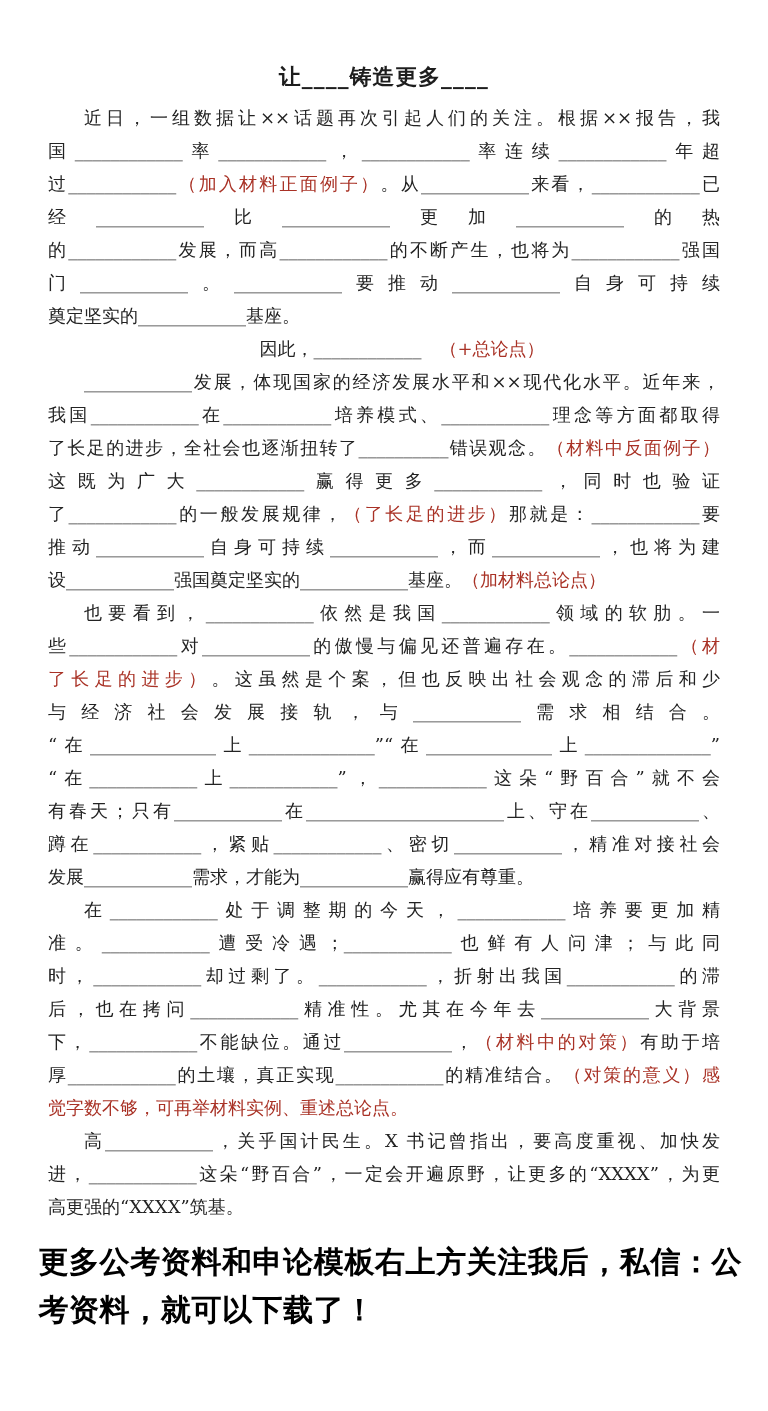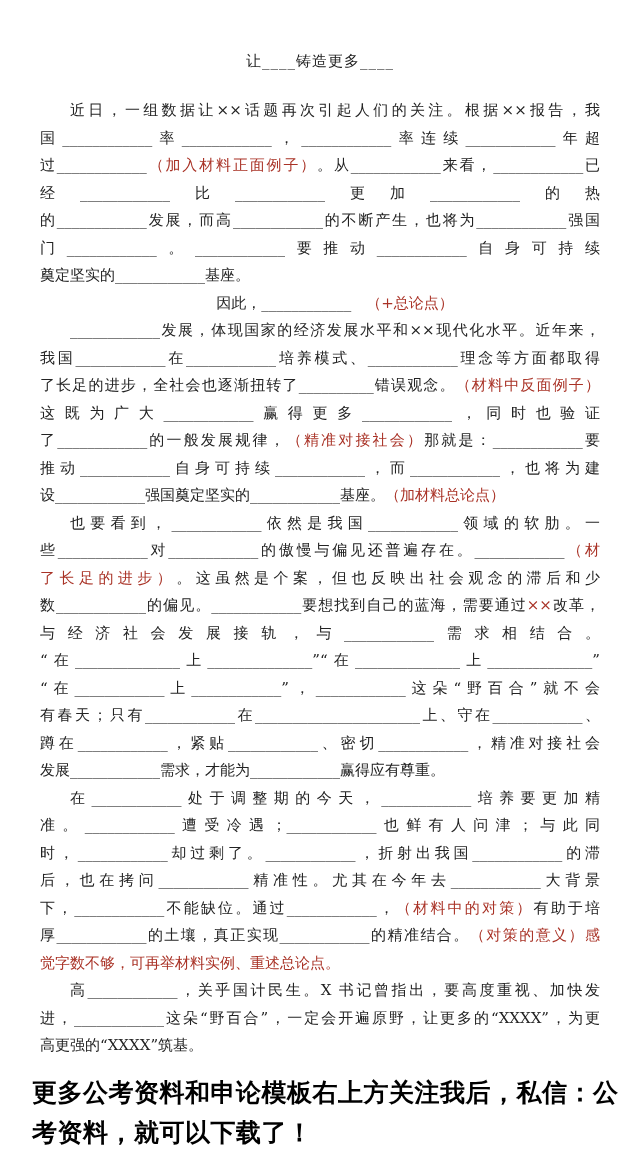--- a/index.html
+++ b/index.html
@@ -7,28 +7,28 @@
     position:relative;
     width:640px;height:1176px;
     background:#ffffff;
     overflow:hidden;
     font-family:"DejaVu Serif","Liberation Serif",serif;
     color:#232323;
   }
   .title{
     margin-top:52px;
     text-align:center;
-    font-size:15px;
-    font-weight:normal;
+    font-size:18px;
+    font-weight:bold;
     letter-spacing:1px;
     color:#1d1d1d;
   }
   .doc{
     width:560px;
-    margin:26px 40px 0 40px;
+    margin:9px 40px 0 40px;
     font-size:15px;
     color:#232323;
   }
   .line{
     height:27.5px;
     line-height:27.5px;
     overflow:hidden;
   }
   .line.j{
     text-align:justify;
@@ -60,27 +60,26 @@
       <div class="line j"><span>过____________</span><span class="red">（加入材料正面例子）</span><span>。从____________来看，____________已</span></div>
       <div class="line j"><span>经____________比____________更加____________的热</span></div>
       <div class="line j"><span>的____________发展，而高____________的不断产生，也将为____________强国</span></div>
       <div class="line j"><span>门____________。____________要推动____________自身可持续</span></div>
       <div class="line"><span>奠定坚实的____________基座。</span></div>
       <div class="line ind"><span>因此，____________　</span><span class="red">（+总论点）</span></div>
       <div class="line j ind"><span>____________发展，体现国家的经济发展水平和××现代化水平。近年来，</span></div>
       <div class="line j"><span>我国____________在____________培养模式、____________理念等方面都取得</span></div>
       <div class="line j"><span>了长足的进步，全社会也逐渐扭转了__________错误观念。</span><span class="red">（材料中反面例子）</span></div>
       <div class="line j"><span>这既为广大____________赢得更多____________，同时也验证</span></div>
-      <div class="line j"><span>了____________的一般发展规律，</span><span class="red">（精准对接社会）</span><span>那就是：____________要</span></div>
+      <div class="line j"><span>了____________的一般发展规律，</span><span class="red">（了长足的进步）</span><span>那就是：____________要</span></div>
       <div class="line j"><span>推动____________自身可持续____________，而____________，也将为建</span></div>
       <div class="line"><span>设____________强国奠定坚实的____________基座。</span><span class="red">（加材料总论点）</span></div>
       <div class="line j ind"><span>也要看到，____________依然是我国____________领域的软肋。一</span></div>
       <div class="line j"><span>些____________对____________的傲慢与偏见还普遍存在。____________</span><span class="red">（材</span></div>
       <div class="line j"><span class="red">了长足的进步）</span><span>。这虽然是个案，但也反映出社会观念的滞后和少</span></div>
-      <div class="line j"><span>数____________的偏见。____________要想找到自己的蓝海，需要通过</span><span class="red">××</span><span>改革，</span></div>
       <div class="line j"><span>与经济社会发展接轨，与____________需求相结合。</span></div>
       <div class="line j"><span>“在______________上______________”“在______________上______________”</span></div>
       <div class="line j"><span>“在____________上____________”，____________这朵“野百合”就不会</span></div>
       <div class="line j"><span>有春天；只有____________在______________________上、守在____________、</span></div>
       <div class="line j"><span>蹲在____________，紧贴____________、密切____________，精准对接社会</span></div>
       <div class="line"><span>发展____________需求，才能为____________赢得应有尊重。</span></div>
       <div class="line j ind"><span>在____________处于调整期的今天，____________培养要更加精</span></div>
       <div class="line j"><span>准。____________遭受冷遇；____________也鲜有人问津；与此同</span></div>
       <div class="line j"><span>时，____________却过剩了。____________，折射出我国____________的滞</span></div>
       <div class="line j"><span>后，也在拷问____________精准性。尤其在今年去____________大背景</span></div>

